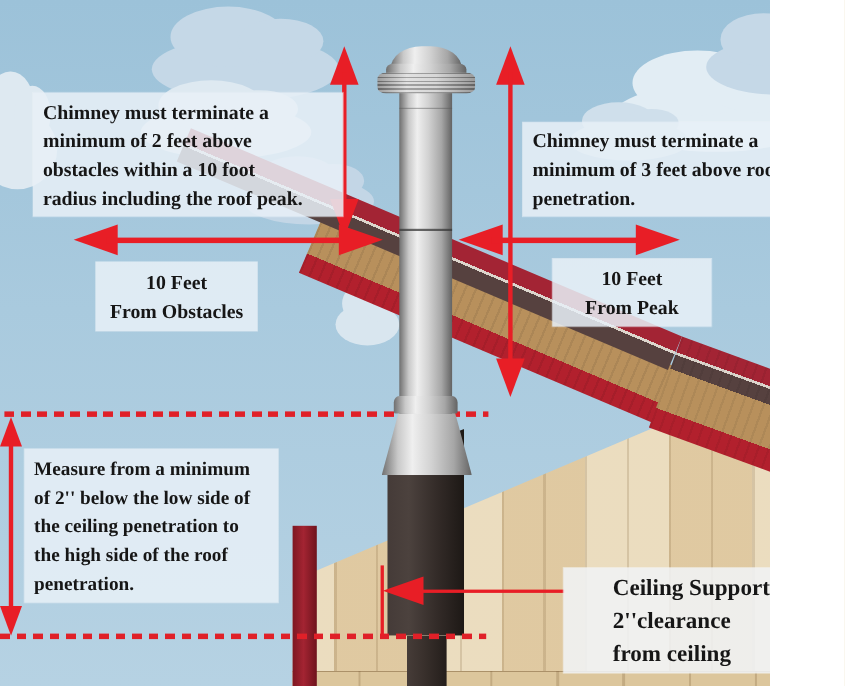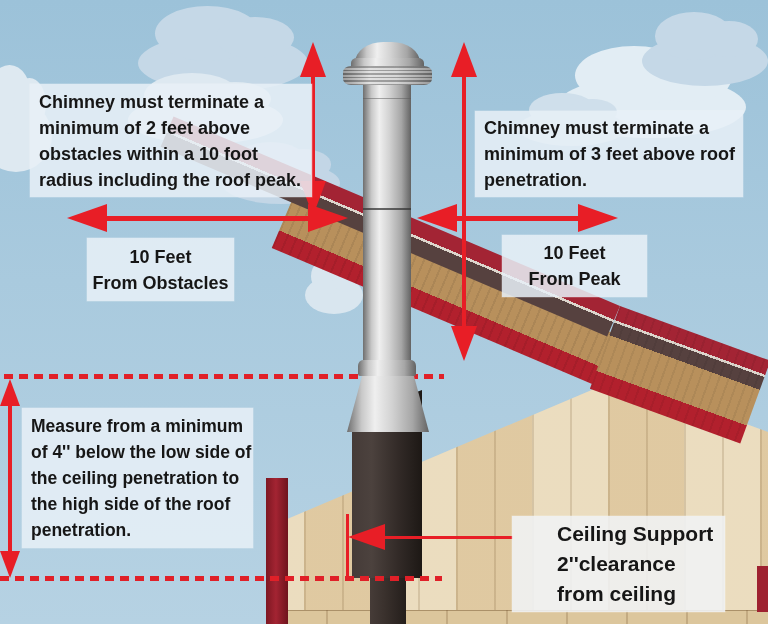--- a/index.html
+++ b/index.html
@@ -1,18 +1,18 @@
 <!DOCTYPE html>
 <html><head>
 <meta charset="utf-8">
 <style>
   html,body { margin:0; padding:0; }
   #stage {
-    position:relative; width:768px; height:624px; overflow:hidden;
-    font-family:Liberation Sans, sans-serif;
+    position:relative; width:700px; height:624px; overflow:hidden;
+    font-family:Liberation Serif, serif;
     background:linear-gradient(180deg,#9cc2d9 0%,#a9cade 45%,#b6d2e3 100%);
   }
   .abs { position:absolute; }
 
   
   .cloud { position:absolute; border-radius:50%; }
   .cloud::before, .cloud::after { content:""; position:absolute; background:inherit; border-radius:50%; }
   .cloud::before { width:62%; height:95%; top:-48%; left:10%; }
   .cloud::after  { width:46%; height:72%; top:-30%; right:8%; }
 
@@ -200,21 +200,21 @@
 penetration.</div>
   </div>
 
   <div class="callout centered" style="left:502px;top:235px;width:145px;height:62px;">
     <div class="txt">10 Feet
 From Peak</div>
   </div>
 
   <div class="callout" style="left:22px;top:408px;width:231px;height:140px;font-size:17.5px;">
     <div class="txt">Measure from a minimum
-of 4'' below the low side of
+of 2'' below the low side of
 the ceiling penetration to
 the high side of the roof
 penetration.</div>
   </div>
 
   <div class="callout big" style="left:512px;top:516px;width:177px;height:96px;">
     <div class="txt">Ceiling Support
 2''clearance
 from ceiling</div>
   </div>

